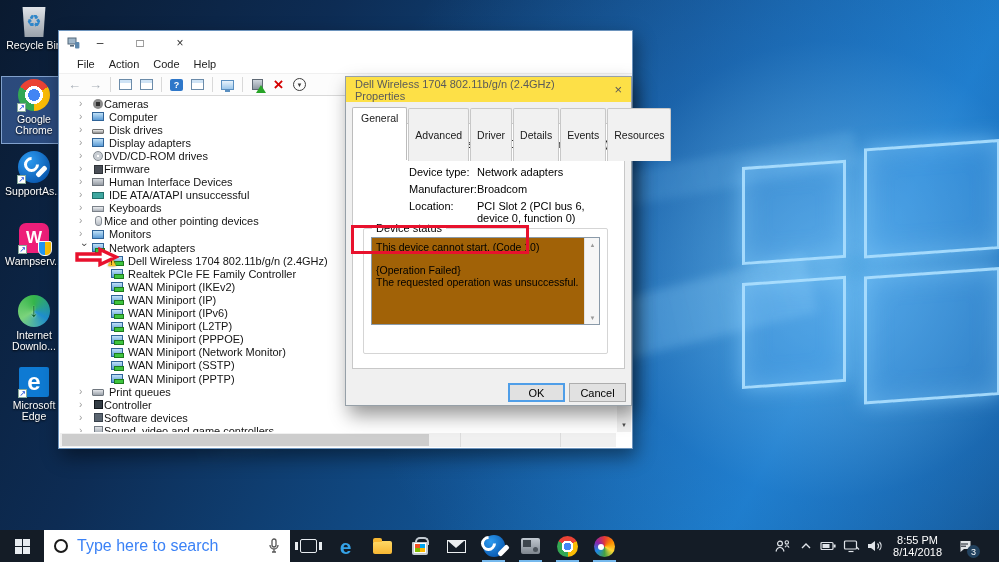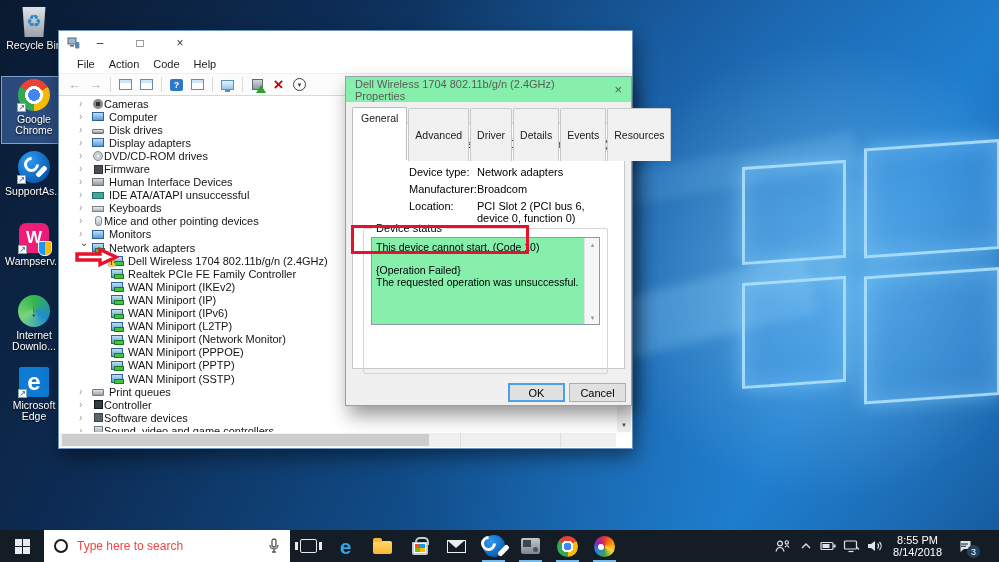--- a/index.html
+++ b/index.html
@@ -96,36 +96,36 @@
   .vscroll .arr{position:absolute;left:0;width:14px;height:14px;display:flex;align-items:center;justify-content:center;font-size:6px;color:#505050;}
   .vscroll .arr.up{top:0;} .vscroll .arr.down{bottom:0;}
   .vscroll .thumb{position:absolute;left:1px;right:1px;top:16px;height:120px;background:#cdcdcd;}
   .hscroll{position:absolute;left:1px;right:16px;bottom:1px;height:14px;background:#f0f0f0;}
   .hscroll .thumb{position:absolute;left:2px;top:1px;bottom:1px;width:66%;background:#cdcdcd;}
   .hscroll .mark{position:absolute;top:0;bottom:0;width:1px;background:#dcdcdc;}
 
   
   #dlg{position:absolute;left:345px;top:76px;width:287px;height:330px;background:#f0f0f0;border:1px solid #96a0a8;
        box-shadow:4px 9px 18px rgba(0,0,0,.42);z-index:40;font-size:11px;color:#000;}
-  .dlg-title{height:25px;background:#86efac;display:flex;align-items:center;padding:0 9px;color:#5a5a5a;font-size:11px;}
+  .dlg-title{height:25px;background:#fde047;display:flex;align-items:center;padding:0 9px;color:#5a5a5a;font-size:11px;}
   .dlg-close{margin-left:auto;color:#5a5a5a;font-size:13px;width:18px;text-align:right;cursor:default;}
   .tabs{display:flex;padding:5px 4px 0 6px;position:relative;z-index:2;}
   .tab{padding:20px 6px;border:1px solid #c8c8c8;border-bottom:none;background:#f1f1f1;margin-right:1px;
        border-radius:2px 2px 0 0;position:relative;top:1px;font-size:10.5px;color:#1a1a1a;cursor:default;}
   .tab.active{background:#fff;padding:4px 8px;top:0;z-index:3;border-color:#bcbcbc;}
   .tabpage{position:absolute;left:6px;right:6px;top:46px;bottom:36px;background:#fff;border:1px solid #c8c8c8;}
   .adapter-icon{position:absolute;left:12px;top:10px;width:32px;height:24px;}
   .adapter-icon .scr{position:absolute;left:6px;top:0;width:24px;height:16px;background:linear-gradient(135deg,#7dbbef,#2f71b8);border:1px solid #1d4c82;border-radius:1px;}
   .adapter-icon .scr2{position:absolute;left:0;top:7px;width:22px;height:14px;background:linear-gradient(135deg,#9fd6a4,#3da04a);border:1px solid #226b2c;border-radius:1px;}
   .dev-name{position:absolute;left:56px;top:14px;}
   .fieldrow{position:absolute;left:56px;right:8px;display:flex;}
   .fieldrow .fl{width:68px;flex:none;}
-  .groupbox{position:absolute;left:10px;right:16px;top:104px;height:146px;border:1px solid #d5d5d5;border-radius:2px;}
+  .groupbox{position:absolute;left:10px;right:16px;top:104px;height:126px;border:1px solid #d5d5d5;border-radius:2px;}
   .grouplabel{position:absolute;left:8px;top:-7px;background:#fff;padding:0 4px;}
-  .statusbox{position:absolute;left:7px;right:7px;top:8px;height:88px;border:1px solid #8a9aa9;background:#86efac;}
+  .statusbox{position:absolute;left:7px;right:7px;top:8px;height:88px;border:1px solid #8a9aa9;background:#a16207;}
   .statustext{position:absolute;left:4px;top:3px;right:20px;line-height:12px;font-size:10.5px;}
   .statustext .gap{margin-top:11px;}
   .sscroll{position:absolute;right:0;top:0;bottom:0;width:15px;background:#f6f6f6;border-left:1px solid #e2e2e2;}
   .sscroll .arr{position:absolute;left:0;width:15px;height:13px;display:flex;align-items:center;justify-content:center;font-size:6px;color:#9a9a9a;}
   .sscroll .arr.up{top:0;} .sscroll .arr.down{bottom:0;}
   .btn{position:absolute;height:19px;width:57px;background:#e1e1e1;border:1px solid #adadad;font-size:11px;
        display:flex;align-items:center;justify-content:center;cursor:default;}
   .btn.ok{right:66px;bottom:3px;border:2px solid #4f9ee8;}
   .btn.cancel{right:5px;bottom:3px;}
 
@@ -133,21 +133,21 @@
   #ann-rect{position:absolute;left:351px;top:225px;width:178px;height:29px;border:3px solid #e8112d;z-index:60;}
   #ann-arrow{position:absolute;left:75px;top:247px;z-index:45;}
 
   
   #taskbar{position:absolute;left:0;bottom:0;width:999px;height:32px;background:#141c26;display:flex;align-items:stretch;z-index:100;}
   .tb-start{width:44px;display:flex;align-items:center;justify-content:center;}
   .winflag{width:15px;height:15px;display:grid;grid-template-columns:7px 7px;grid-template-rows:7px 7px;gap:1px;}
   .winflag span{background:#e8ecf0;}
   .search{width:246px;background:#fff;display:flex;align-items:center;padding:0 10px;gap:9px;}
   .cortana-ring{width:14px;height:14px;border:2px solid #1a1a1a;border-radius:50%;flex:none;}
-  .search-text{color:#ef4444;font-size:12px;flex:1;}
+  .search-text{color:#3b82f6;font-size:16px;flex:1;}
   .app{width:37px;display:flex;align-items:center;justify-content:center;position:relative;}
   .app.active::after{content:"";position:absolute;left:7px;right:7px;bottom:0;height:2.5px;background:#76b9ed;}
   .app-task-view{width:17px;height:14px;border:1.6px solid #e8ecf0;border-radius:2px;position:relative;}
   .app-task-view::before,.app-task-view::after{content:"";position:absolute;top:2px;bottom:2px;width:3px;background:#e8ecf0;}
   .app-task-view::before{left:-6px;} .app-task-view::after{right:-6px;}
   .app-edge-i{color:#35a3e8;font-size:21px;font-weight:bold;line-height:1;}
   .app-folder{width:19px;height:13px;background:linear-gradient(#ffd866,#f7b733);border-radius:2px;position:relative;margin-top:3px;}
   .app-folder::before{content:"";position:absolute;left:0;top:-3px;width:9px;height:4px;background:#f7b733;border-radius:2px 2px 0 0;}
   .app-store-i{width:16px;height:13px;background:#c3cad1;border-radius:1px 1px 2px 2px;position:relative;margin-top:5px;}
   .app-store-i::before{content:"";position:absolute;left:3px;top:-5px;width:10px;height:6px;border:2px solid #c3cad1;border-bottom:none;border-radius:5px 5px 0 0;}
@@ -357,33 +357,33 @@
         <div class="trow lvl2">
           <span class="ti ti-screen ti-net"></span>
           <span>WAN Miniport (IPv6)</span>
         </div>
         <div class="trow lvl2">
           <span class="ti ti-screen ti-net"></span>
           <span>WAN Miniport (L2TP)</span>
         </div>
         <div class="trow lvl2">
           <span class="ti ti-screen ti-net"></span>
+          <span>WAN Miniport (PPPOE)</span>
+        </div>
+        <div class="trow lvl2">
+          <span class="ti ti-screen ti-net"></span>
           <span>WAN Miniport (Network Monitor)</span>
         </div>
         <div class="trow lvl2">
           <span class="ti ti-screen ti-net"></span>
-          <span>WAN Miniport (PPPOE)</span>
+          <span>WAN Miniport (SSTP)</span>
         </div>
         <div class="trow lvl2">
           <span class="ti ti-screen ti-net"></span>
           <span>WAN Miniport (PPTP)</span>
-        </div>
-        <div class="trow lvl2">
-          <span class="ti ti-screen ti-net"></span>
-          <span>WAN Miniport (SSTP)</span>
         </div>
         <div class="trow">
           <span class="chev">›</span>
           <span class="ti ti-print"></span>
           <span>Print queues</span>
         </div>
         <div class="trow">
           <span class="chev">›</span>
           <span class="ti ti-processor"></span>
           <span>Controller</span>

